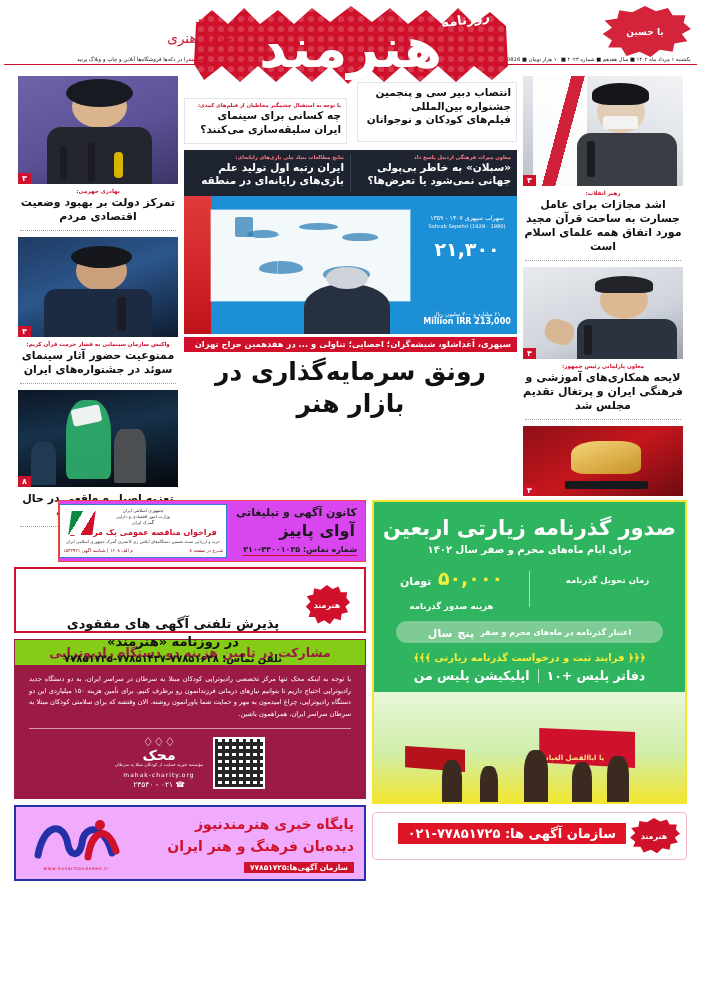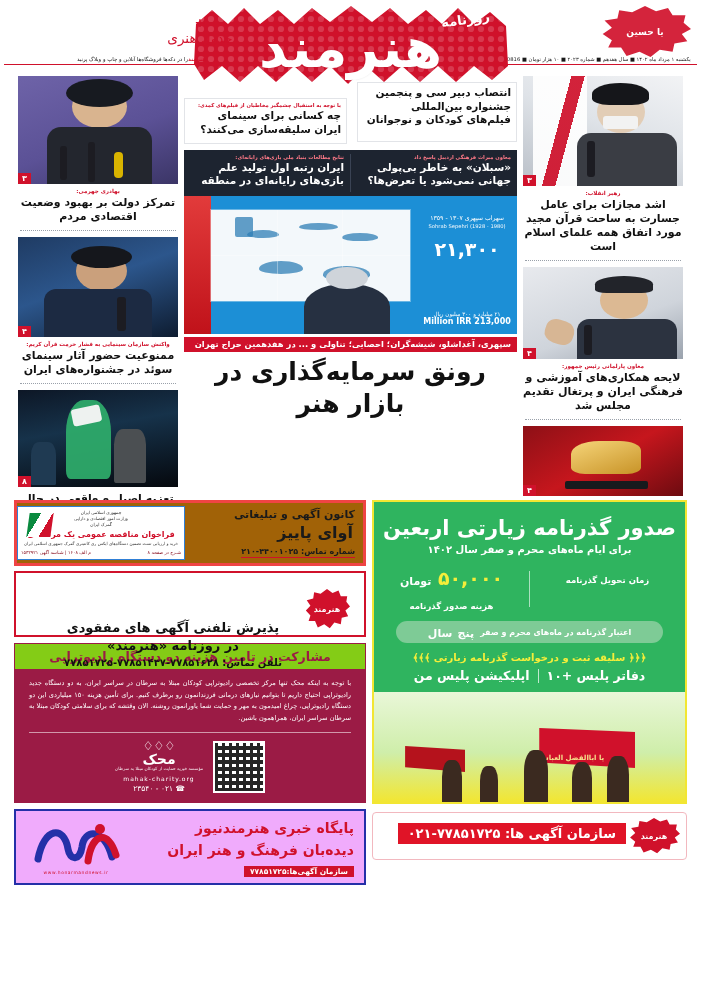--- a/index.html
+++ b/index.html
@@ -101,21 +101,21 @@
   .mainkicker{background:#d0112b;color:#fff;font-size:8.4px;font-weight:700;
           padding:2px 6px;text-align:right;margin-top:3px;line-height:11px;}
   .mainhl{font-size:25px;font-weight:700;text-align:center;line-height:32px;
           color:#111;margin-top:4px;}
 
   
   .adsrow{position:absolute;left:14px;right:14px;top:500px;height:385px;}
   .adL{position:absolute;left:0;top:0;width:352px;}
   .adR{position:absolute;right:0;top:0;width:315px;}
 
-  .avaybox{border:3px solid #ef4444;background:#a16207;height:60px;position:relative;}
+  .avaybox{border:1px solid #ef4444;background:#d946ef;height:60px;position:relative;margin-left:44px;}
   .avay-title{position:absolute;right:8px;top:5px;font-size:11px;font-weight:700;color:#1a1a1a;}
   .avay-brand{position:absolute;right:10px;top:20px;font-size:16px;font-weight:700;color:#d0112b;}
   .avay-brand span{color:#1a1a1a;}
   .avay-tel{position:absolute;right:8px;bottom:5px;font-size:8px;font-weight:700;color:#1a1a1a;
             border-bottom:1.2px solid #d0112b;padding-bottom:1px;text-align:right;}
   .tenderbox{position:absolute;left:0;top:3px;width:168px;height:54px;border:1.6px solid #2f7fd6;
              background:#fff;box-sizing:border-box;padding:3px;}
   .tb-org{font-size:4.4px;line-height:6px;text-align:center;color:#333;}
   .tb-title{font-size:8px;font-weight:700;color:#d0112b;text-align:center;margin-top:2px;}
   .tb-sub{font-size:4.2px;line-height:6px;text-align:center;color:#333;margin-top:2px;}
@@ -472,21 +472,21 @@
             <div class="ga-cap">هزینه صدور گذرنامه</div>
           </div>
         </div>
 
         <div class="ga-pill">
           <div class="t">اعتبار گذرنامه در ماه‌های محرم و صفر</div>
           <div class="y"><span>پنج</span>
             <span>سال</span></div>
         </div>
 
-        <div class="ga-line">﴿﴿﴿ سلیقه ثبت و درخواست گذرنامه زیارتی ﴾﴾﴾</div>
+        <div class="ga-line">﴿﴿﴿ فرایند ثبت و درخواست گذرنامه زیارتی ﴾﴾﴾</div>
 
         <div class="ga-row2">
           <b>دفاتر پلیس +۱۰</b>
           <span class="vl"></span>
           <b>اپلیکیشن پلیس من</b>
         </div>
 
         <div class="ga-scene">
           <div class="ga-flag" style="right:16%;bottom:34px;width:96px;height:40px;
                clip-path:polygon(0 0,100% 10%,100% 100%,0 86%);"></div>

